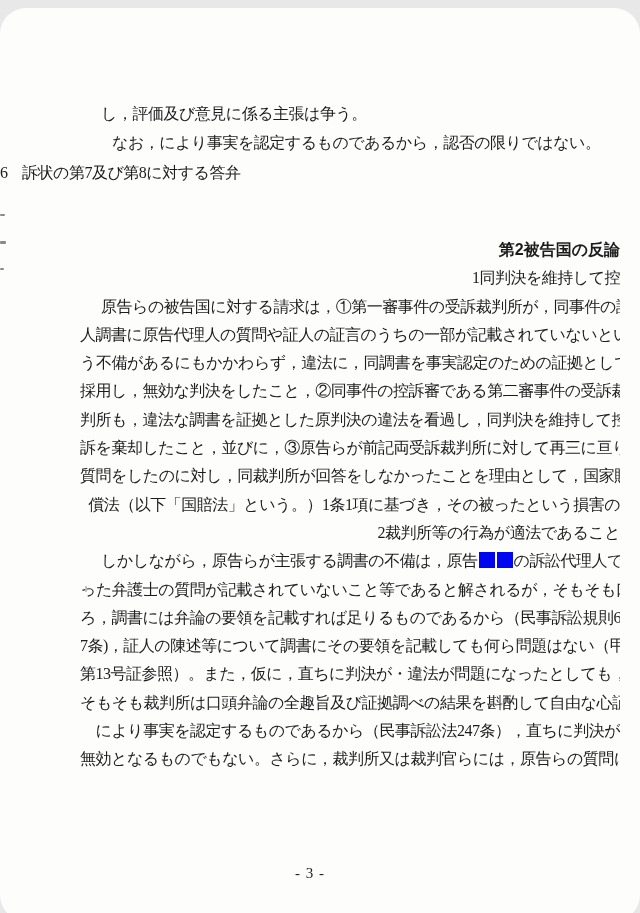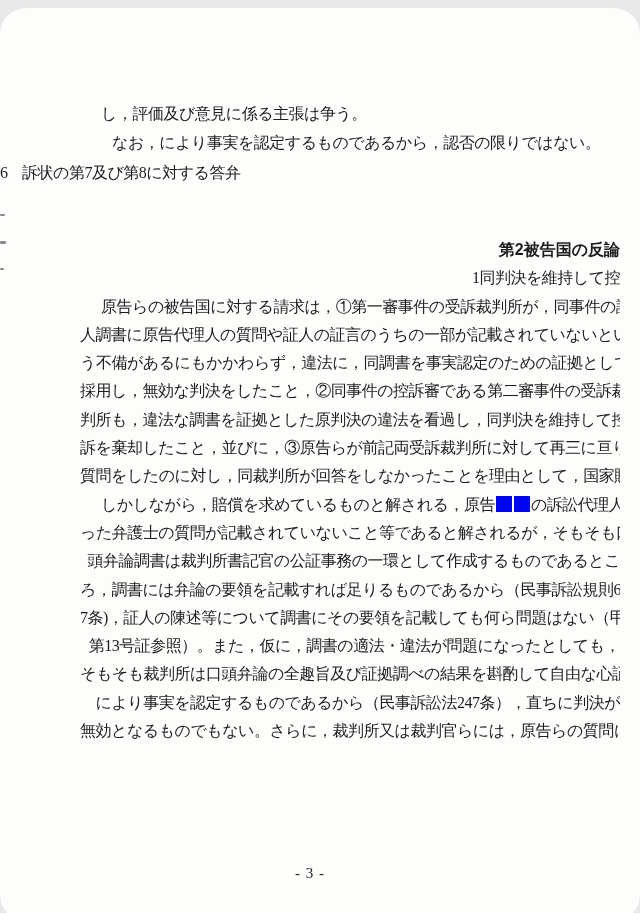--- a/index.html
+++ b/index.html
@@ -73,30 +73,33 @@
       <span class="num">1</span><span>同判決を維持して控</span>
     </div>
 
     <div class="ln ln-first">原告らの被告国に対する請求は，①第一審事件の受訴裁判所が，同事件の証</div>
     <div class="ln ln-body">人調書に原告代理人の質問や証人の証言のうちの一部が記載されていないとい</div>
     <div class="ln ln-body">う不備があるにもかかわらず，違法に，同調書を事実認定のための証拠として</div>
     <div class="ln ln-body">採用し，無効な判決をしたこと，②同事件の控訴審である第二審事件の受訴裁</div>
     <div class="ln ln-body">判所も，違法な調書を証拠とした原判決の違法を看過し，同判決を維持して控</div>
     <div class="ln ln-body">訴を棄却したこと，並びに，③原告らが前記両受訴裁判所に対して再三に亘り</div>
     <div class="ln ln-body">質問をしたのに対し，同裁判所が回答をしなかったことを理由として，国家賠</div>
+    <div class="ln ln-body">償法（以下「国賠法」という。）1条1項に基づき，その被ったという損害の</div>
 
+    <div class="ln ln-item">
+      <span class="num">2</span><span>裁判所等の行為が適法であること</span>
+    </div>
 
     <div class="ln ln-first">
-      <span>しかしながら，賠償を求めているものと解される，原告</span><span class="redact"></span><span class="redact"></span><span>の訴訟代理人であ</span>
+      <span>しかしながら，原告らが主張する調書の不備は，原告</span><span class="redact"></span><span class="redact"></span><span>の訴訟代理人であ</span>
     </div>
     <div class="ln ln-body">った弁護士の質問が記載されていないこと等であると解されるが，そもそも口</div>
-    <div class="ln ln-body">頭弁論調書は裁判所書記官の公証事務の一環として作成するものであるとこ</div>
     <div class="ln ln-body">ろ，調書には弁論の要領を記載すれば足りるものであるから（民事訴訟規則6</div>
     <div class="ln ln-body">7条)，証人の陳述等について調書にその要領を記載しても何ら問題はない（甲</div>
-    <div class="ln ln-body">第13号証参照）。また，仮に，調書の適法・違法が問題になったとしても，</div>
+    <div class="ln ln-body">第13号証参照）。また，仮に，直ちに判決が・違法が問題になったとしても，</div>
     <div class="ln ln-body">そもそも裁判所は口頭弁論の全趣旨及び証拠調べの結果を斟酌して自由な心証</div>
     <div class="ln ln-body">により事実を認定するものであるから（民事訴訟法247条），直ちに判決が</div>
     <div class="ln ln-body">無効となるものでもない。さらに，裁判所又は裁判官らには，原告らの質問に</div>
   </div>
 
   <div class="page-number">- 3 -</div>
 
   <span class="artifact a1"></span>
   <span class="artifact a2"></span>
   <span class="artifact a3"></span>

